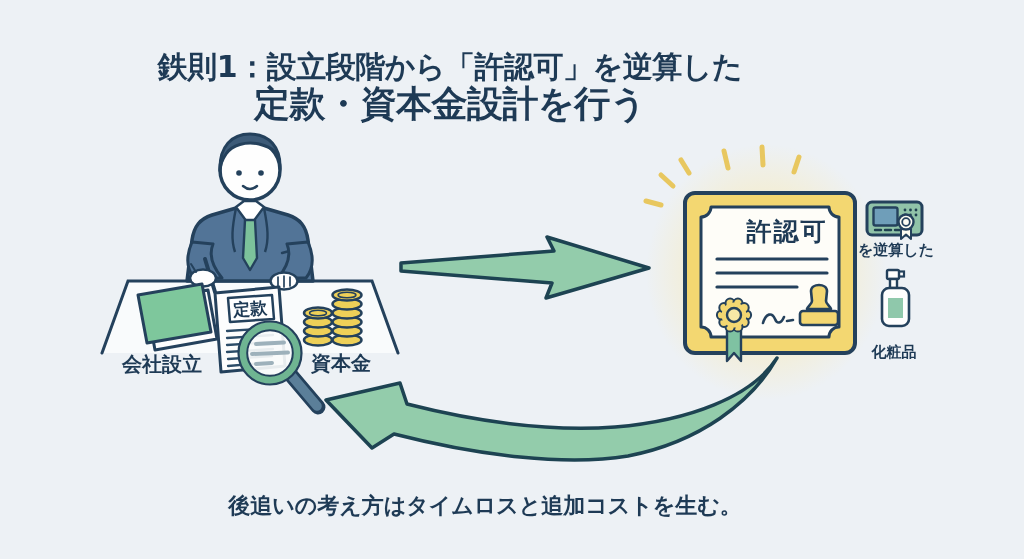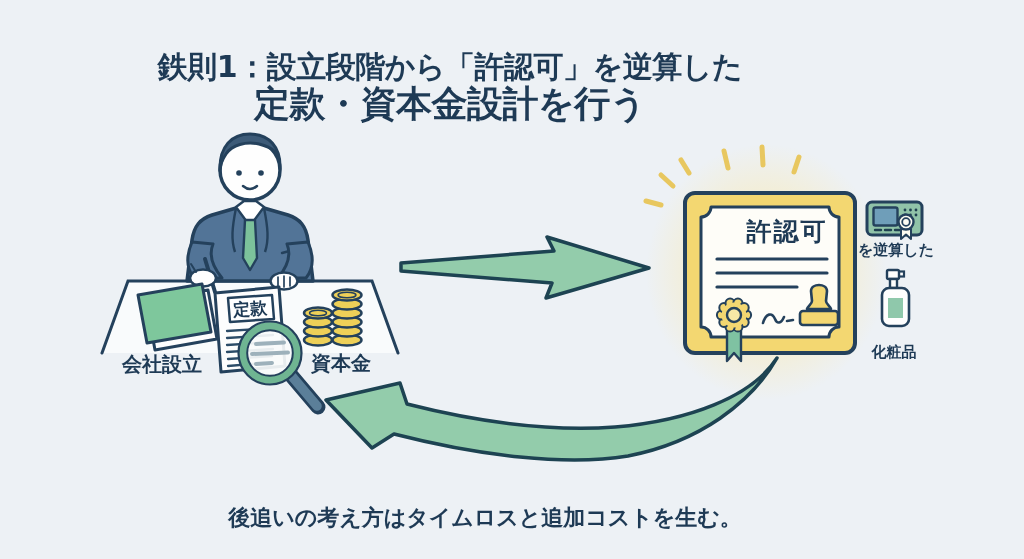--- a/index.html
+++ b/index.html
@@ -16,21 +16,21 @@
     font-family:"DejaVu Sans","Liberation Sans",sans-serif;
   }
   .title-line1{left:450px;top:67px;font-size:30px;letter-spacing:-0.5px;}
   .title-line2{left:450px;top:104px;font-size:36px;letter-spacing:-0.5px;}
   .lbl-folder{left:162px;top:364px;font-size:20px;}
   .lbl-doc{left:250px;top:309px;font-size:17px;transform:translate(-50%,-50%) rotate(-4deg);}
   .lbl-coins{left:341px;top:363px;font-size:20px;}
   .lbl-cert{left:787px;top:231px;font-size:25px;letter-spacing:2px;}
   .lbl-medical{left:896px;top:250px;font-size:15px;}
   .lbl-cosmetics{left:894px;top:337px;font-size:15px;margin-top:15px;}
-  .footer-caption{left:485px;top:506px;font-size:22px;margin-top:12px;}
+  .footer-caption{left:485px;top:506px;font-size:22px;}
 </style>
 </head>
 <body>
 
 <div class="canvas">
 
   <svg class="scene" viewBox="0 0 1024 559">
     <defs>
       <radialGradient id="glowGrad" cx="50%" cy="50%" r="50%">
         <stop offset="0%" stop-color="#f8e9b4" stop-opacity="0.95"></stop>

